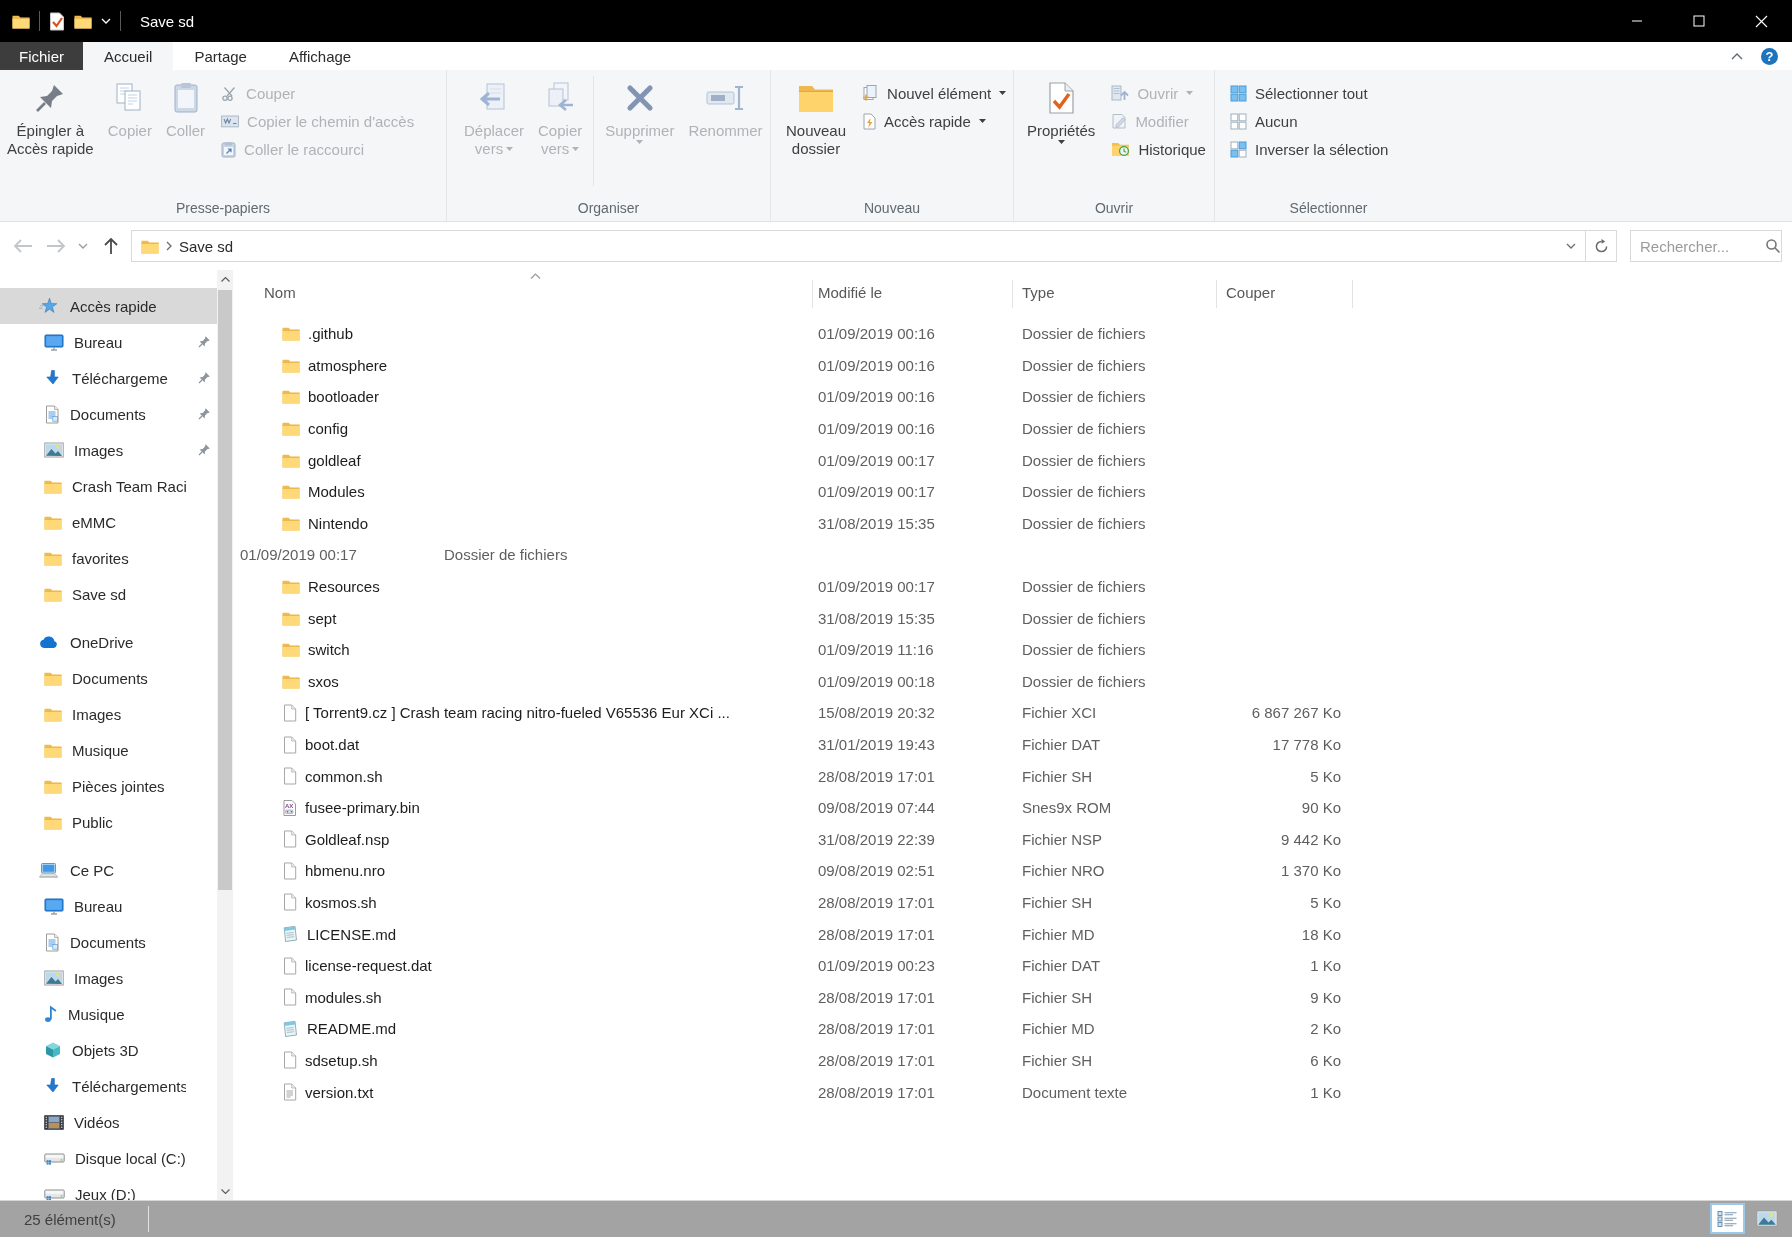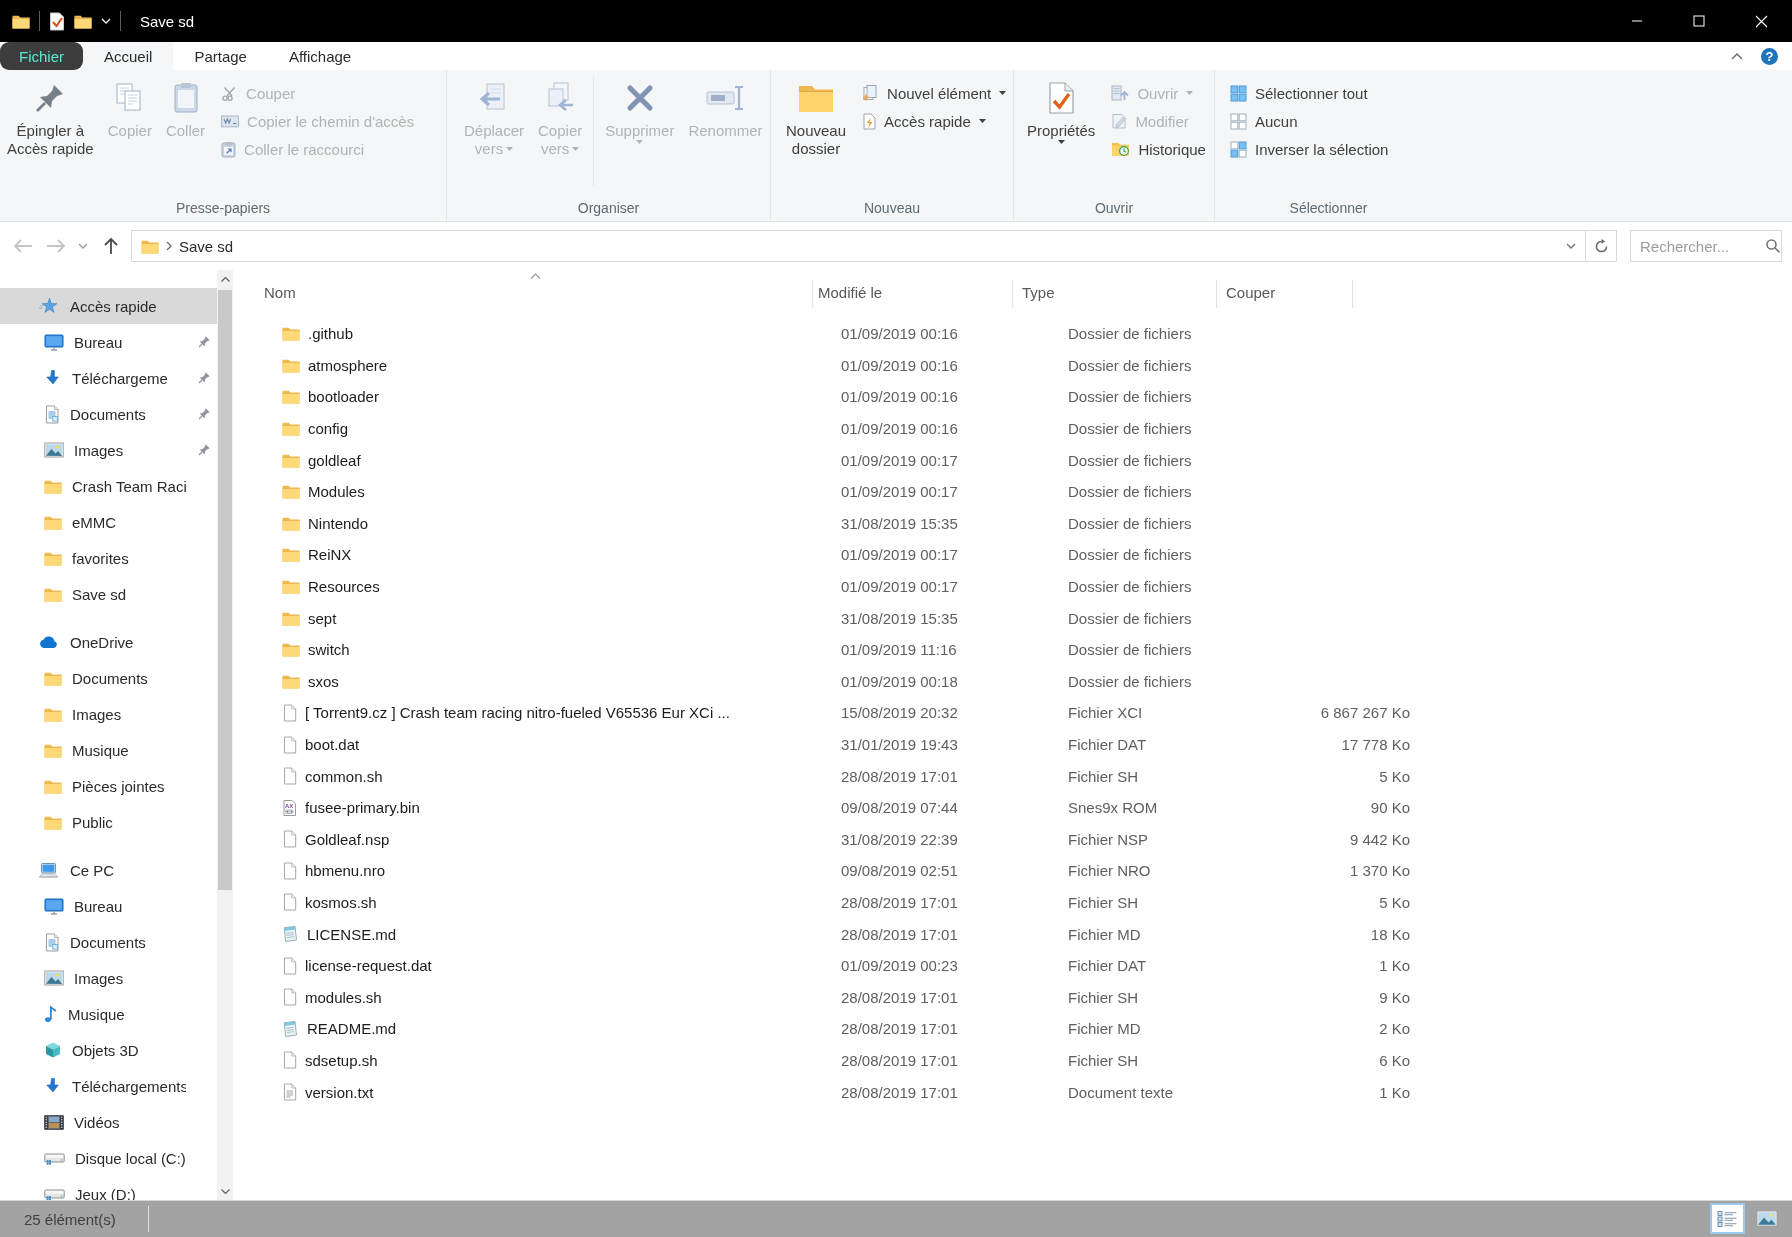--- a/index.html
+++ b/index.html
@@ -11,21 +11,21 @@
   .titlebar{height:42px;background:#000;color:#fff;display:flex;align-items:center;}
   .qat{display:flex;align-items:center;gap:9px;padding-left:12px;}
   .qat .sep{width:1px;height:20px;background:#5a5a5a;}
   .title-text{font-size:15px;color:#fff;margin-left:10px;white-space:nowrap;}
   .tb-spacer{flex:1;}
   .winbtn{width:62px;height:42px;display:flex;align-items:center;justify-content:center;color:#fff;}
 
   
   .tabrow{height:28px;background:#fff;display:flex;align-items:stretch;position:relative;}
   .tab{padding:0 21px;font-size:15px;display:flex;align-items:center;color:#2b2b2b;}
-  .tab.filetab{background:#3d3d3d;color:#5eead4;padding:0 19px;border-radius:9px;}
+  .tab.filetab{background:#3d3d3d;color:#ffffff;padding:0 19px;}
   .tab.active{background:#f5f6f7;}
   .tabrow-right{position:absolute;right:14px;top:0;height:28px;display:flex;align-items:center;gap:18px;}
   .collapse-chev{color:#5f6a72;}
   .helpdot{width:17px;height:17px;border-radius:50%;background:#1d74bd;color:#fff;font-size:13px;font-weight:bold;
            display:flex;align-items:center;justify-content:center;}
 
   
   .ribbon{height:151px;background:#f5f6f7;border-bottom:1px solid #e0e1e2;display:flex;}
   .rgroup{position:relative;border-right:1px solid #e4e5e6;box-sizing:border-box;flex:none;}
   .rgc{display:flex;align-items:flex-start;height:122px;padding-top:2px;box-sizing:border-box;}
@@ -70,21 +70,21 @@
   .sscroll .thumb{position:absolute;top:20px;height:600px;left:1px;width:14px;background:#c9c9c9;}
   .sarrow{position:absolute;left:0;width:16px;height:16px;display:flex;align-items:center;justify-content:center;color:#5f5f5f;}
   .sarrow.up{top:1px;} .sarrow.down{bottom:1px;}
 
   
   .fpane{flex:1;position:relative;overflow:hidden;}
   .fhead{height:48px;position:relative;font-size:15px;color:#585858;}
   .fhead .hcell{position:absolute;top:14px;white-space:nowrap;}
   .fhead .hsep{position:absolute;top:10px;height:28px;border-left:1px solid #e3e3e3;width:0;}
   .sortchev{position:absolute;left:290px;top:3px;color:#8a8a8a;}
-  .frow{height:31.6px;display:flex;align-items:center;font-size:15px;gap:23px;}
+  .frow{height:31.6px;display:flex;align-items:center;font-size:15px;}
   .fname{width:578px;box-sizing:border-box;padding-left:42px;display:flex;align-items:center;gap:8px;
          color:#1d1d1d;white-space:nowrap;overflow:hidden;flex:none;}
   .fdate{width:204px;color:#5f5f5f;flex:none;white-space:nowrap;}
   .ftype{width:204px;color:#5f5f5f;flex:none;white-space:nowrap;}
   .fsize{width:115px;text-align:right;color:#5f5f5f;flex:none;white-space:nowrap;}
 
   
   .statusbar{height:36px;border-top:1px solid #d6d6d6;display:flex;align-items:center;position:relative;
              font-size:15px;color:#3f3f3f;background:#a3a3a3;}
   .statusbar .count{padding-left:24px;}
@@ -958,30 +958,20 @@
                 <path d="M.5 4.4h17" stroke="#e2ac4a" stroke-width=".7"></path>
               </svg>
             </span>
             <span>Nintendo</span>
           </span>
           <span class="fdate">31/08/2019 15:35</span>
           <span class="ftype">Dossier de fichiers</span>
           <span class="fsize"></span>
         </div>
         <div class="frow">
-          <span class="fname">
-            <span class="ic">
-              <svg width="18" height="15" viewBox="0 0 18 15">
-                <path d="M.5 1.8h6.2l1.6 1.7h9.2v11H.5z" fill="#f0bb4e"></path>
-                <path d="M.5 4.4h17v10.1H.5z" fill="#ffd977"></path>
-                <path d="M.5 4.4h17" stroke="#e2ac4a" stroke-width=".7"></path>
-              </svg>
-            </span>
-            <span>ReiNX</span>
-          </span>
           <span class="fdate">01/09/2019 00:17</span>
           <span class="ftype">Dossier de fichiers</span>
           <span class="fsize"></span>
         </div>
         <div class="frow">
           <span class="fname">
             <span class="ic">
               <svg width="18" height="15" viewBox="0 0 18 15">
                 <path d="M.5 1.8h6.2l1.6 1.7h9.2v11H.5z" fill="#f0bb4e"></path>
                 <path d="M.5 4.4h17v10.1H.5z" fill="#ffd977"></path>

